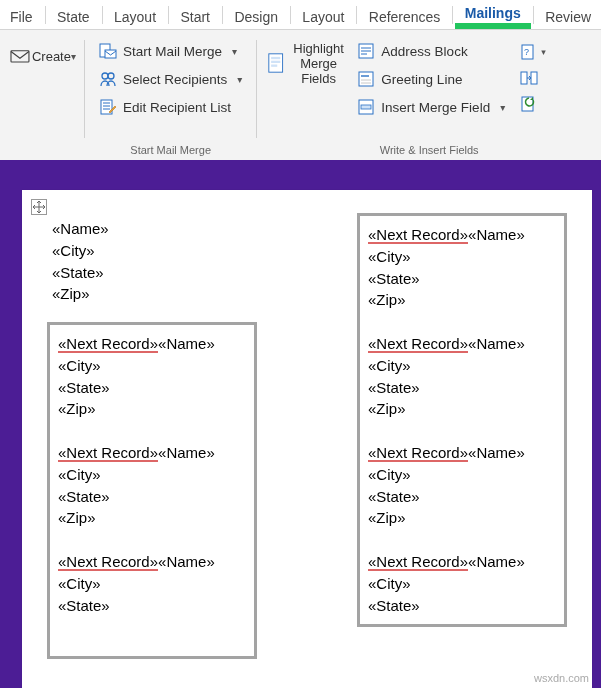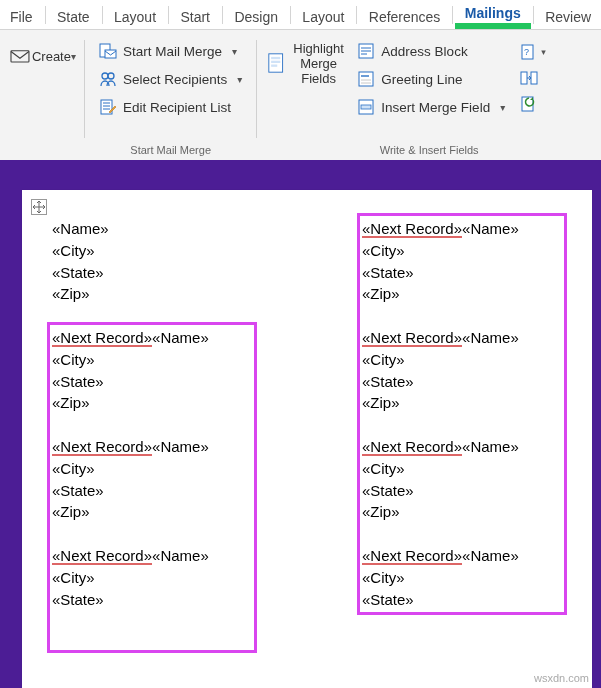--- a/index.html
+++ b/index.html
@@ -87,21 +87,21 @@
     display:flex; align-items:center; justify-content:center;
   }
   .cols { display:flex; gap:110px; }
   .col { width:200px; }
   .record { margin-bottom:22px; font-size:15px; line-height:1.45; color:#222; }
   .record span.pf { color:#000; }
   .record .line { white-space:nowrap; }
   .proof { display:inline-block; border-bottom:2px solid #d66; line-height:0.9; }
   .fcode { white-space:nowrap; }
 
-  .redbox { border:3px solid #d946ef; padding:2px; margin:-5px; }
+  .redbox { border:3px solid #a3a3a3; padding:8px; margin:-5px; }
   .redbox.left { padding-bottom:40px; }
   .redbox.right { position:relative; }
 
   .watermark { position:absolute; right:12px; bottom:4px; font-size:11px; color:#aaa; font-family:Arial,sans-serif; }
 </style>
 </head>
 <body>
 
 <div class="tabstrip">
   <div class="tab">File</div>

